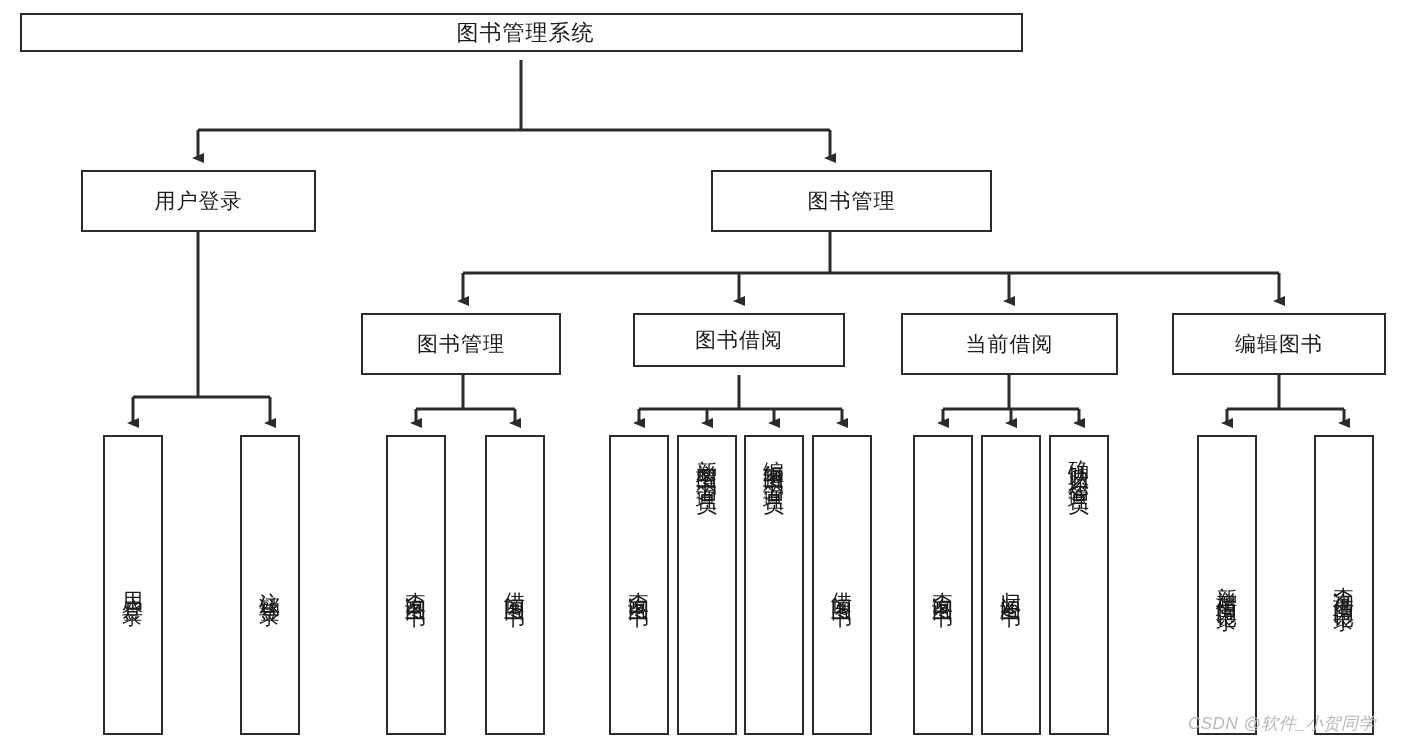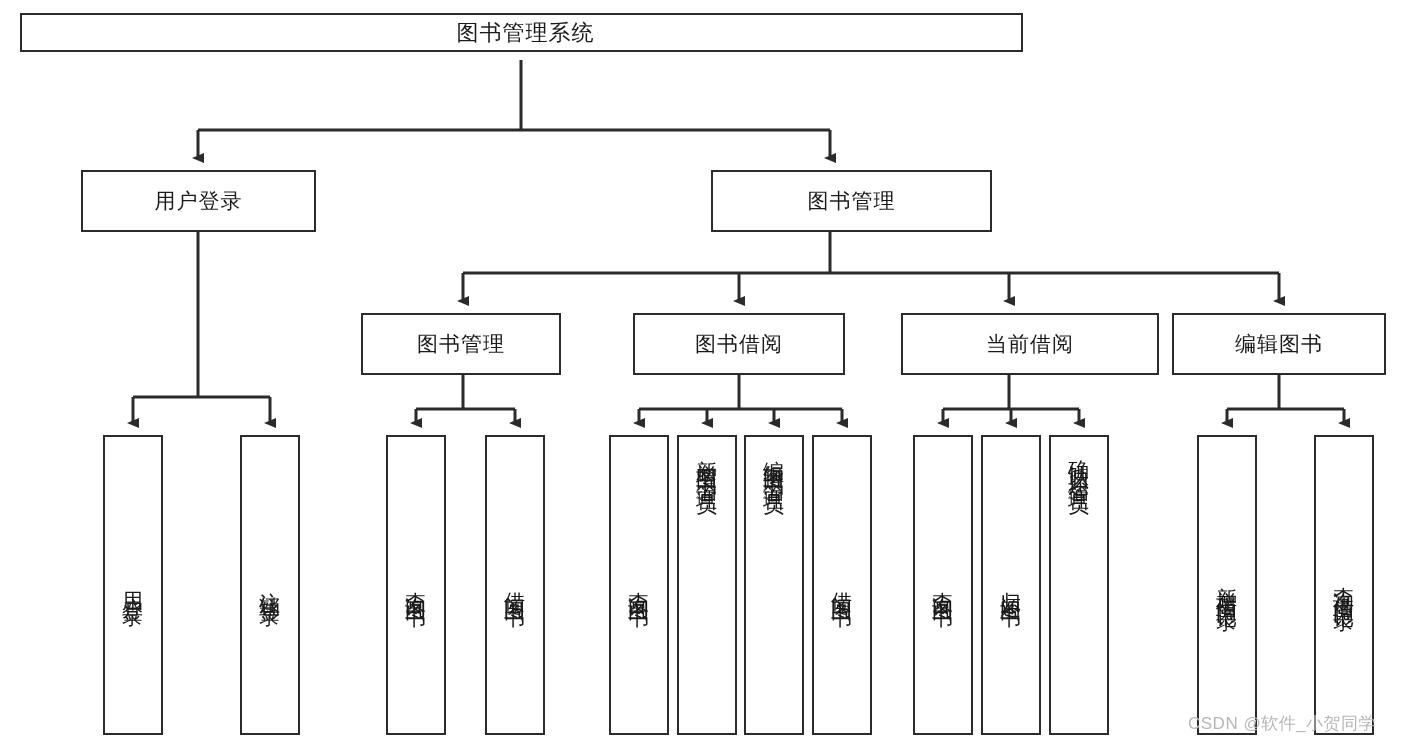--- a/index.html
+++ b/index.html
@@ -43,20 +43,21 @@
     line-height:1;
   }
   .v-node.center-v{align-items:center;padding-top:0;}
   #watermark{
     position:absolute;
     left:1188px;top:712px;
     font-size:17px;
     color:#b7b7b7;
     white-space:pre;
     letter-spacing:0.5px;
+    font-style:italic;
   }
 </style>
 </head>
 <body>
 
 <div id="canvas">
 
   <svg class="links" viewBox="0 0 1405 747">
     <defs>
       <marker id="arrow" markerWidth="12" markerHeight="12" refX="5" refY="6" orient="auto" markerUnits="userSpaceOnUse">
@@ -116,25 +117,25 @@
   </div>
 
   <div class="node h-node" style="left:711px;top:170px;width:281px;height:62px;">
     <span class="lbl">图书管理</span>
   </div>
 
   <div class="node h-node" style="left:361px;top:313px;width:200px;height:62px;">
     <span class="lbl">图书管理</span>
   </div>
 
-  <div class="node h-node" style="left:633px;top:313px;width:212px;height:62px;">
+  <div class="node h-node" style="left:633px;top:313px;width:212px;height:54px;">
     <span class="lbl">图书借阅</span>
   </div>
 
-  <div class="node h-node" style="left:901px;top:313px;width:258px;height:62px;">
+  <div class="node h-node" style="left:901px;top:313px;width:217px;height:62px;">
     <span class="lbl">当前借阅</span>
   </div>
 
   <div class="node h-node" style="left:1172px;top:313px;width:214px;height:62px;">
     <span class="lbl">编辑图书</span>
   </div>
 
   <div class="node v-node center-v" style="left:103px;top:435px;width:60px;height:300px;">
     <span class="lbl">用户登录</span>
   </div>

